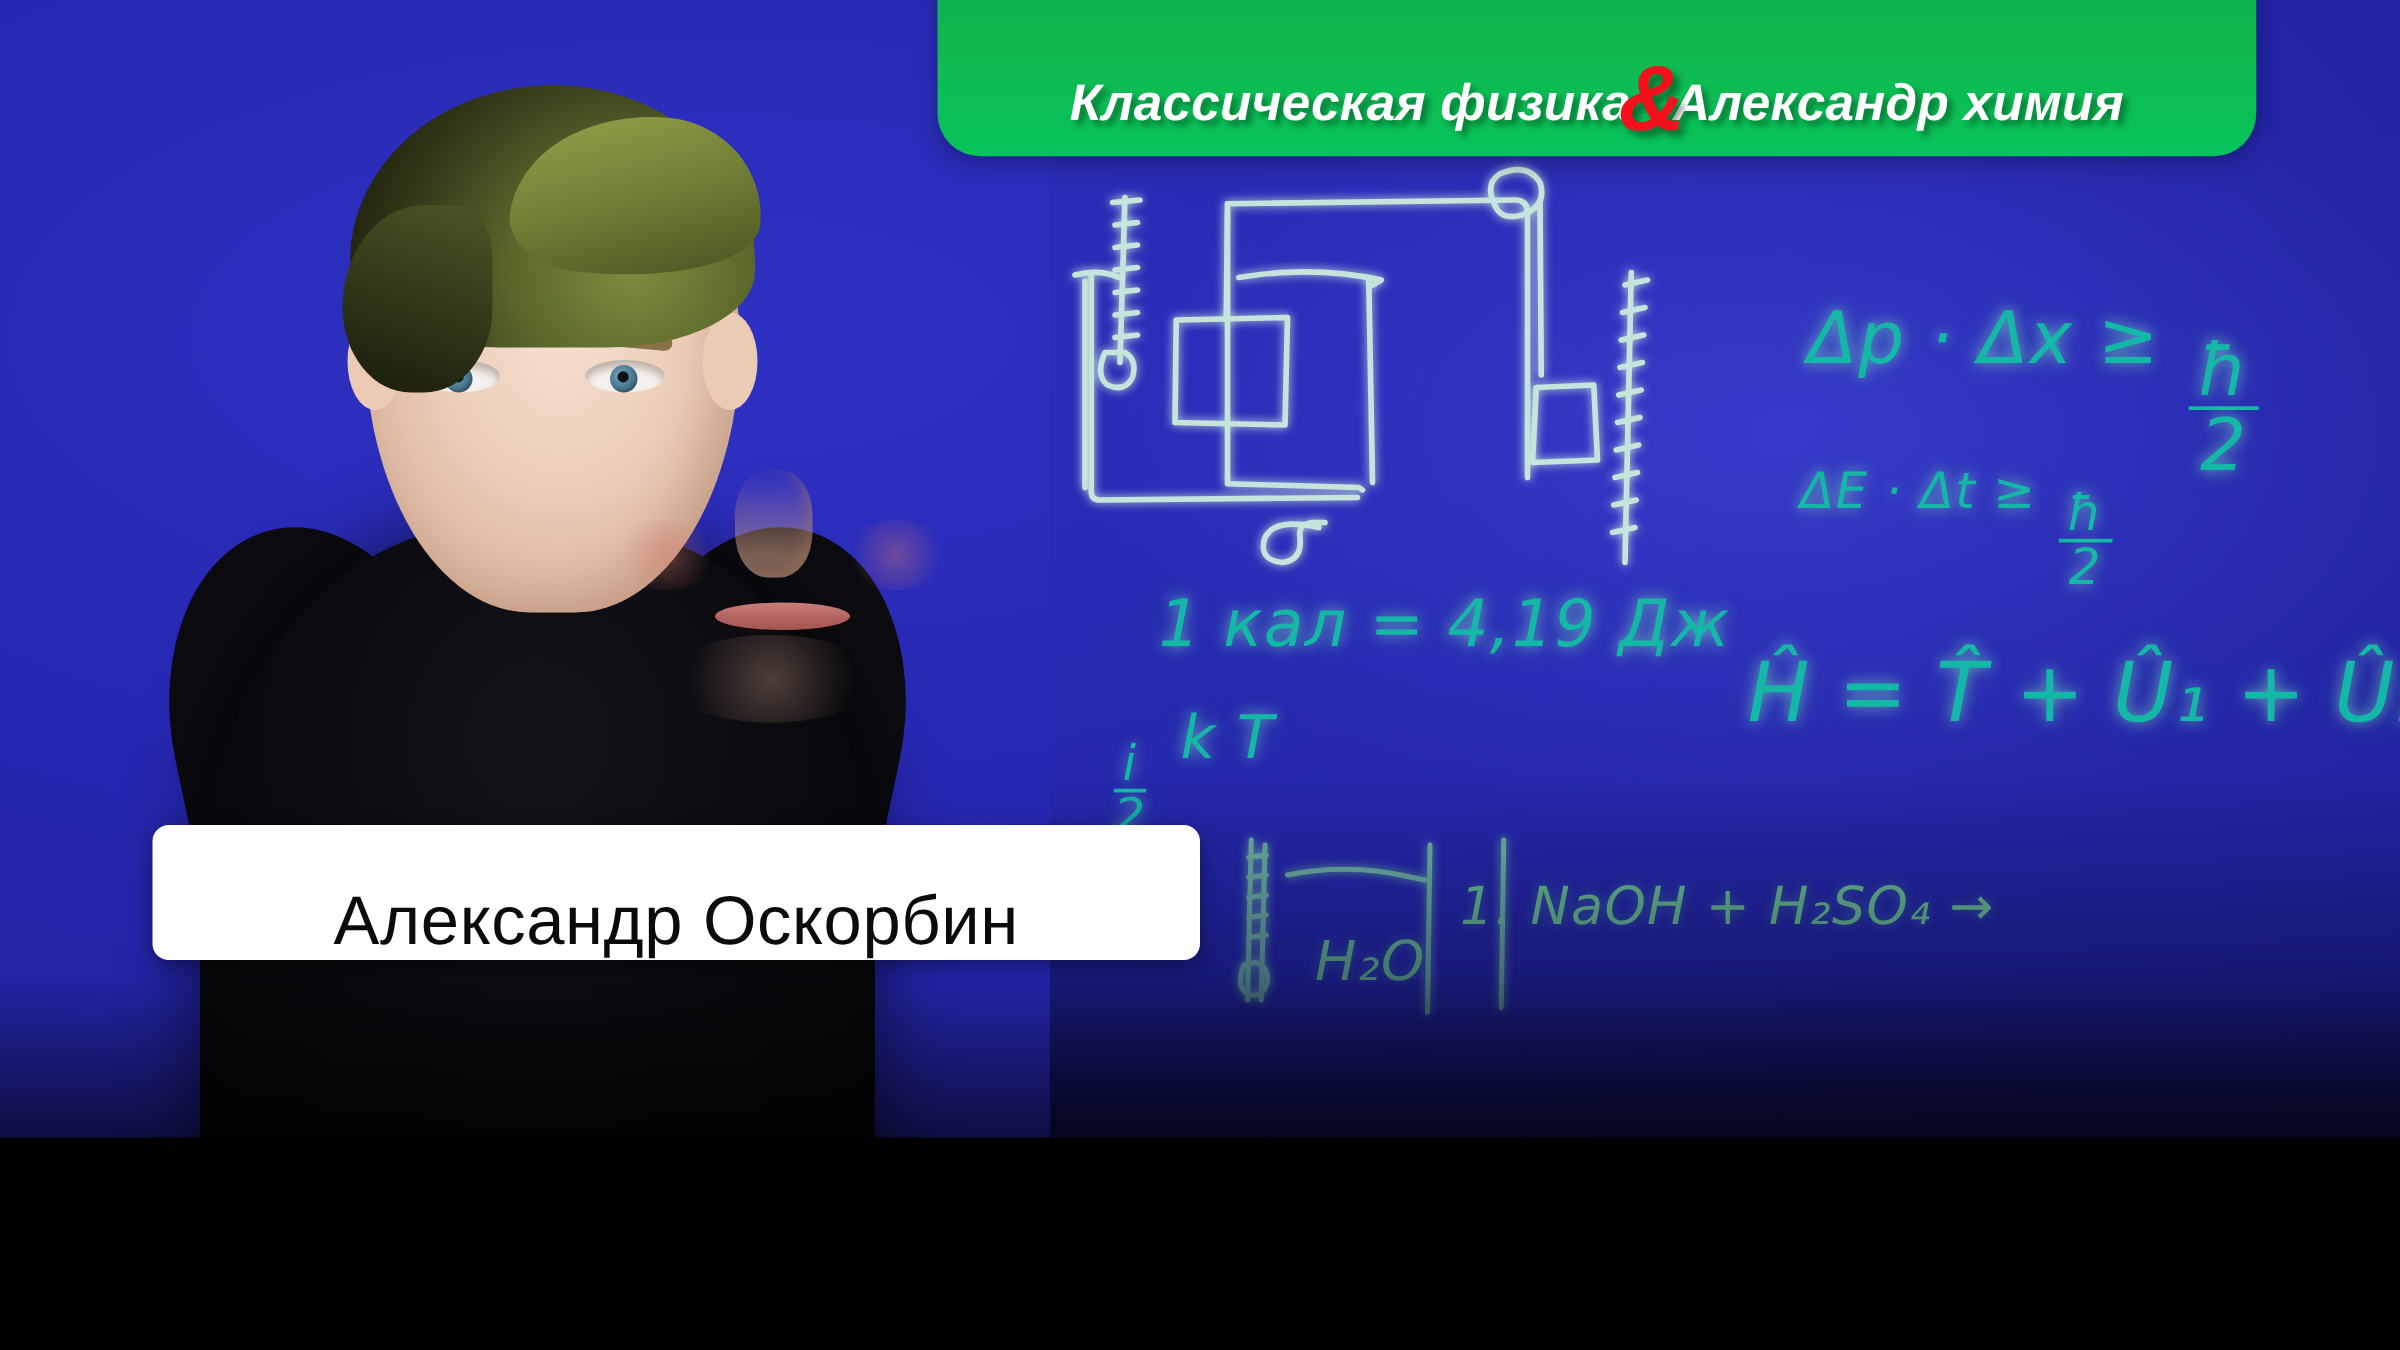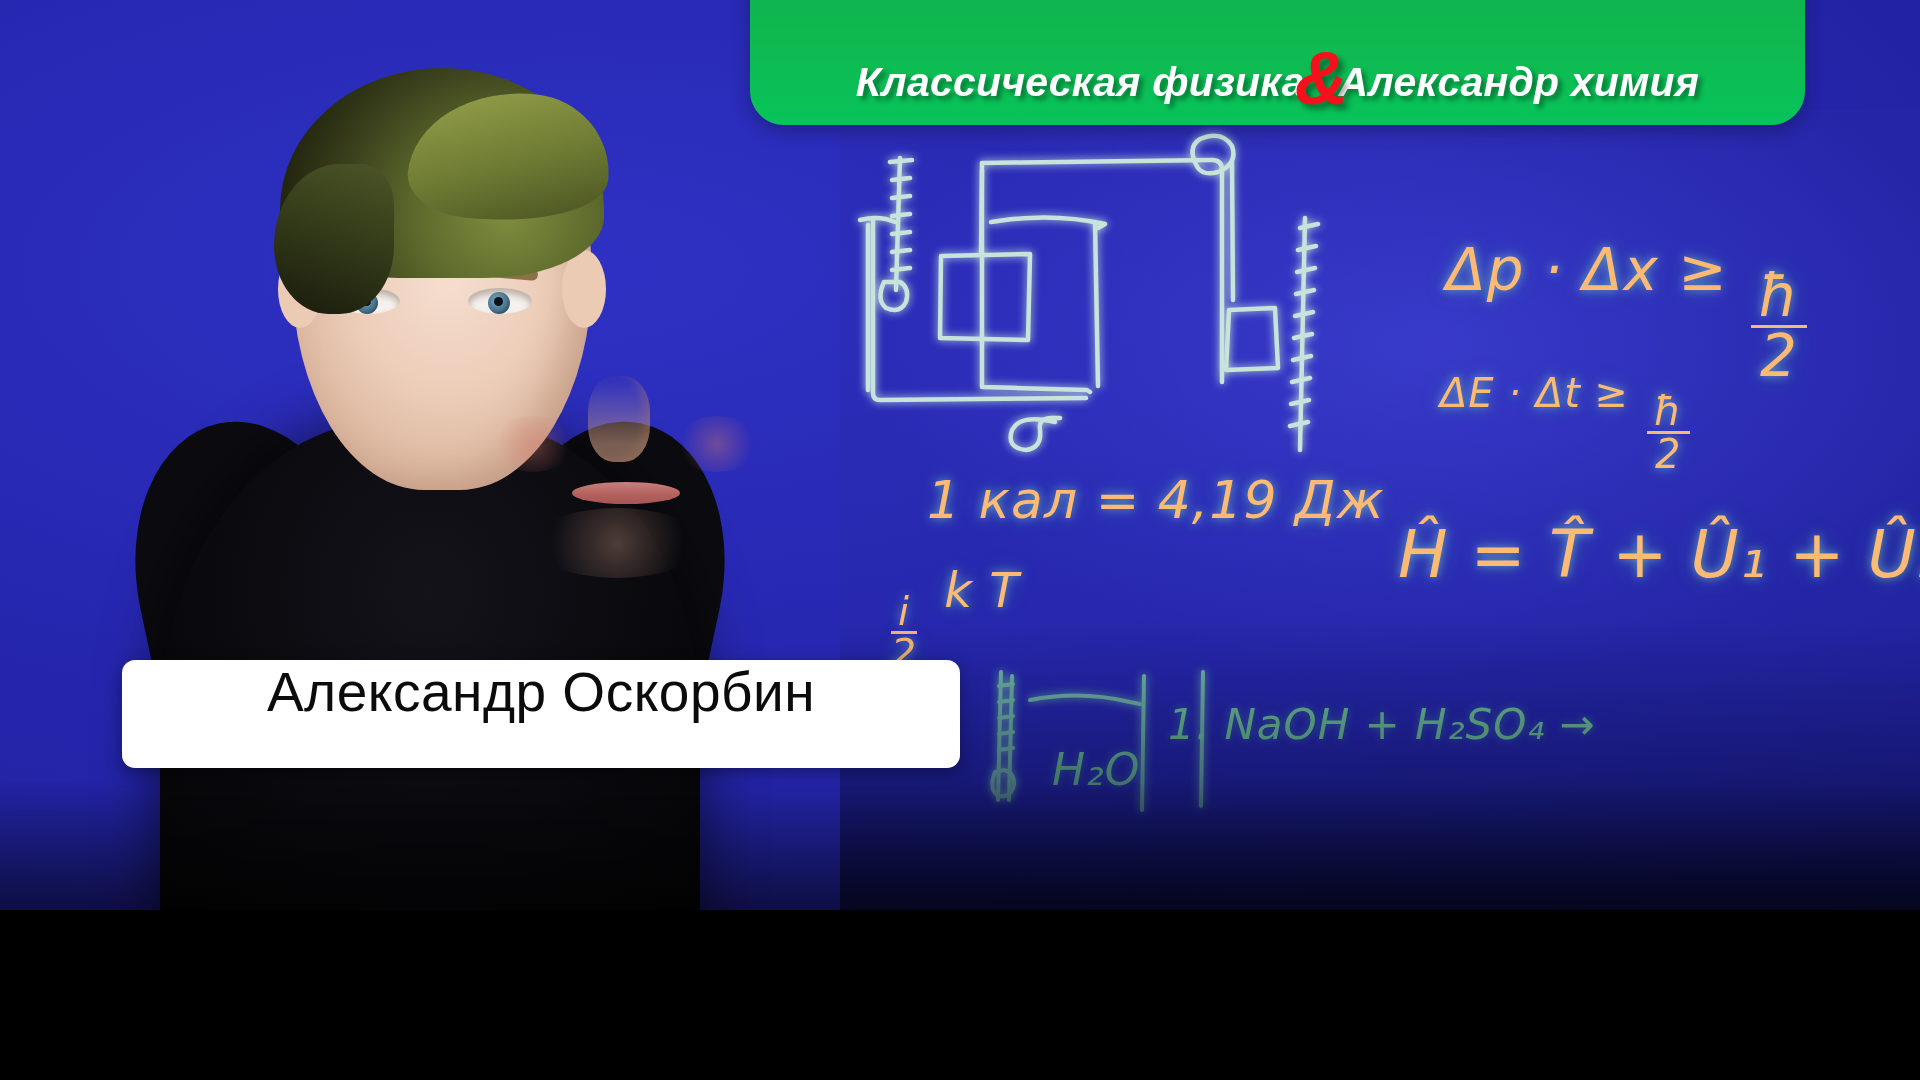--- a/index.html
+++ b/index.html
@@ -29,21 +29,21 @@
     position:absolute; left:840px; top:620px; width:1080px; height:340px;
     background:linear-gradient(180deg, rgba(8,10,60,0) 0%, rgba(8,10,60,.55) 60%, rgba(4,5,35,.85) 100%);
   }
 
   .ink { position:absolute; left:0; top:0; width:1920px; height:1080px; pointer-events:none; }
 
   
   .hand {
     position:absolute;
     font-family:"DejaVu Sans", sans-serif;
-    color:#fdba74;
+    color:#14b8a6;
     text-shadow:0 0 10px rgba(150,255,200,.55), 0 0 22px rgba(90,220,160,.30);
     white-space:nowrap;
     font-style:italic;
     letter-spacing:1px;
   }
   .hand.dim { color:#6fc78f; text-shadow:0 0 9px rgba(90,200,140,.45); }
 
   .frac { display:inline-flex; flex-direction:column; align-items:center; vertical-align:-0.45em; line-height:.95; margin:0 4px; }
   .frac .num { border-bottom:3px solid currentColor; padding:0 7px 1px; }
   .frac .den { padding:1px 7px 0; }
@@ -149,21 +149,21 @@
   .amp {
     color:#f5101c; font-size:74px; font-weight:bold; font-style:italic;
     margin:0 -10px; position:relative; top:8px;
     text-shadow:5px 5px 6px rgba(0,0,0,.42);
   }
 
   
   .nameplate {
     position:absolute; left:122px; top:660px; width:838px; height:108px;
     background:#fff; border-radius:13px;
-    display:flex; align-items:flex-start; justify-content:center;
+    display:flex; align-items:flex-end; justify-content:center;
     box-shadow:0 5px 16px rgba(0,0,0,.35);
   }
   .nameplate span { font-size:55px; color:#0b0b0b; letter-spacing:.5px; }
 
   
   .titles { position:absolute; left:120px; top:780px; width:1760px; }
   .t-line {
     font-weight:bold; font-style:italic; white-space:nowrap;
     font-family:"Liberation Sans", sans-serif;
     transform:scaleX(.92); transform-origin:left center;

